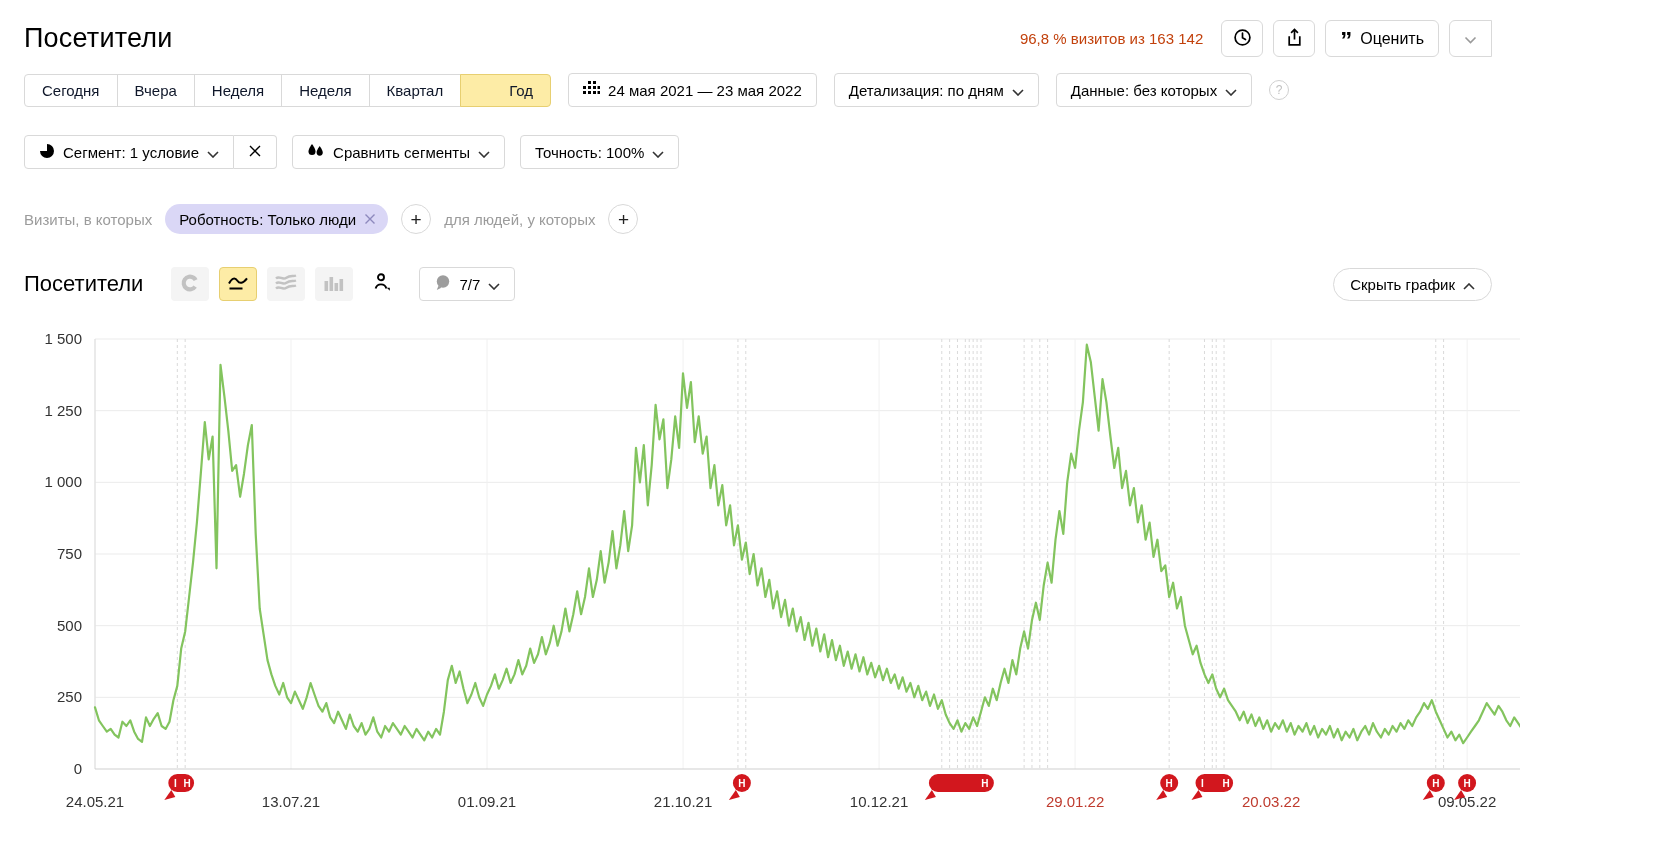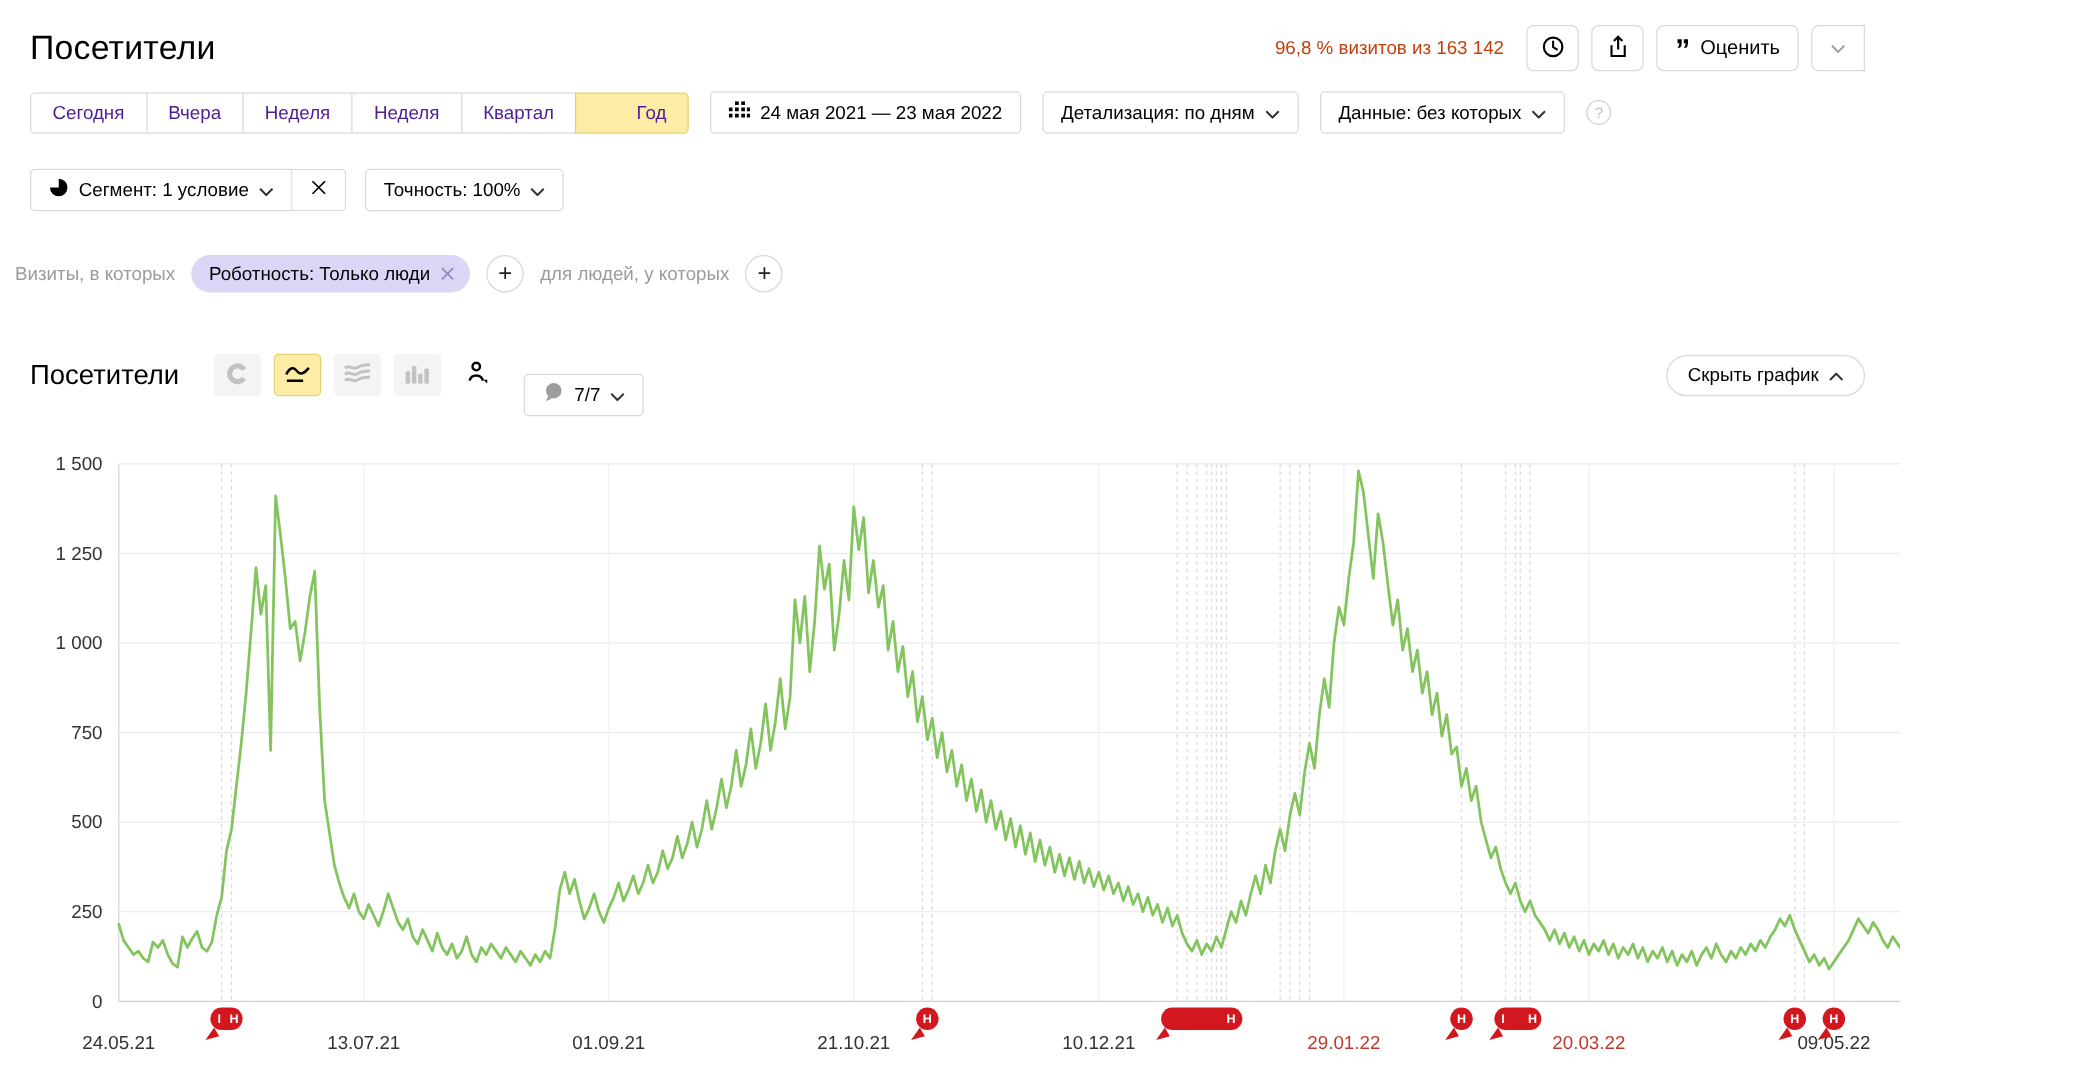--- a/index.html
+++ b/index.html
@@ -23,45 +23,45 @@
   .split .btn + .btn { border-radius:0 4px 4px 0; border-left:none; }
   .split .btn-lg { border-radius:6px 0 0 6px; }
   .split .btn-lg + .btn-lg { border-radius:0 6px 6px 0; border-left:1px solid #d9d9d9; background:#fbfbfb; padding:0 10px; }
   .quote-glyph { font-size:24px; font-weight:bold; line-height:10px; margin-top:4px; }
 
   
   .row { display:flex; align-items:center; padding:0 28px 0 24px; }
   .tabs-row { margin-top:16px; gap:17px; }
   .seg-group { display:inline-flex; }
   .seg { height:33px; padding:0 17px; background:#fff; border:1px solid #d9d9d9; margin-left:-1px;
-         font-size:15px; font-family:inherit; cursor:pointer; position:relative; color:#4c1d95; }
+         font-size:15px; font-family:inherit; cursor:pointer; position:relative; color:#0f172a; }
   .seg:first-child { border-radius:4px 0 0 4px; margin-left:0; }
   .seg:last-child { border-radius:0 4px 4px 0; }
   .seg.selected { background:#fdeca6; border-color:#e7cf71; z-index:2;padding-left:48px; }
   .help-circle { width:20px; height:20px; border:1px solid #d0d0d0; border-radius:50%; color:#c0c0c0;
                  font-size:12px; display:flex; align-items:center; justify-content:center; }
 
   .segment-row { margin-top:28px; gap:15px; }
 
-  .filter-row { margin-top:35px; gap:13px;padding-left:12px; }
+  .filter-row { margin-top:35px; gap:13px; }
   .gray-label { color:#9b9b9b; font-size:15px; }
   .pill { height:30px; background:#dad7f6; border-radius:15px; display:inline-flex; align-items:center;
           gap:8px; padding:0 12px 0 14px; font-size:15px; cursor:pointer; }
   .pill-x { display:flex; align-items:center; }
   .plus-btn { width:30px; height:30px; border:1px solid #d9d9d9; border-radius:50%; background:#fff;
               font-size:19px; color:#222; cursor:pointer; display:flex; align-items:center; justify-content:center; line-height:1; }
 
   
   .chart-header { margin-top:33px; gap:10px; }
   .chart-title { font-size:22px; font-weight:500; margin-right:18px; }
   .ctype-btn { width:38px; height:34px; border:none; background:#f4f4f4; border-radius:4px; cursor:pointer;
                display:flex; align-items:center; justify-content:center; }
   .ctype-btn.selected { background:#fdeca6; border:1px solid #e7cf71; }
   .ctype-btn.bare { background:transparent; }
-  .notes-dd { margin-left:8px;margin-top:32px; }
+  .notes-dd { margin-left:8px; }
   .hide-chart { margin-left:auto; border-radius:17px; height:33px; padding:0 16px; }
 
   
   .chart-wrap { margin-top:26px; }
   .ax { font-family:"Liberation Sans", sans-serif; font-size:15px; fill:#333; }
   .ax.wk { fill:#bf3b2e; }
   .note-letter { font-family:"Liberation Sans", sans-serif; font-size:10px; font-weight:bold; fill:#fff; }
   .chv { flex:none; }
 </style>
 </head>
@@ -162,20 +162,32 @@
             </svg></span>
       </button>
       <button class="btn">
         <span>
           <svg width="14" height="14" viewBox="0 0 14 14">
               <path d="M2 2l10 10M12 2 2 12" stroke="#000" stroke-width="1.4"></path>
             </svg>
         </span>
       </button>
     </div>
+    <button class="btn">
+      <span>
+        <svg width="18" height="16" viewBox="0 0 18 16">
+            <path d="M5 1C5 1 1.5 5.5 1.5 8.5a3.5 3.5 0 0 0 7 0C8.5 5.5 5 1 5 1Z" fill="#000"></path>
+            <path d="M12.7 3c0 0-3.1 4.1-3.1 6.6a3.1 3.1 0 0 0 6.2 0C15.8 7.1 12.7 3 12.7 3Z" fill="#000"></path>
+          </svg>
+      </span>
+      <span>Сравнить сегменты</span>
+      <span><svg class="chv" width="12" height="7" viewBox="0 0 12 7">
+            <path d="M1 1l5 5 5-5" fill="none" stroke="#333" stroke-width="1.6"></path>
+          </svg></span>
+    </button>
     <button class="btn">
       <span>Точность: 100%</span>
       <span><svg class="chv" width="12" height="7" viewBox="0 0 12 7">
             <path d="M1 1l5 5 5-5" fill="none" stroke="#333" stroke-width="1.6"></path>
           </svg></span>
     </button>
   </div>
 
   <div class="row filter-row">
     <span class="gray-label">Визиты, в которых</span>

